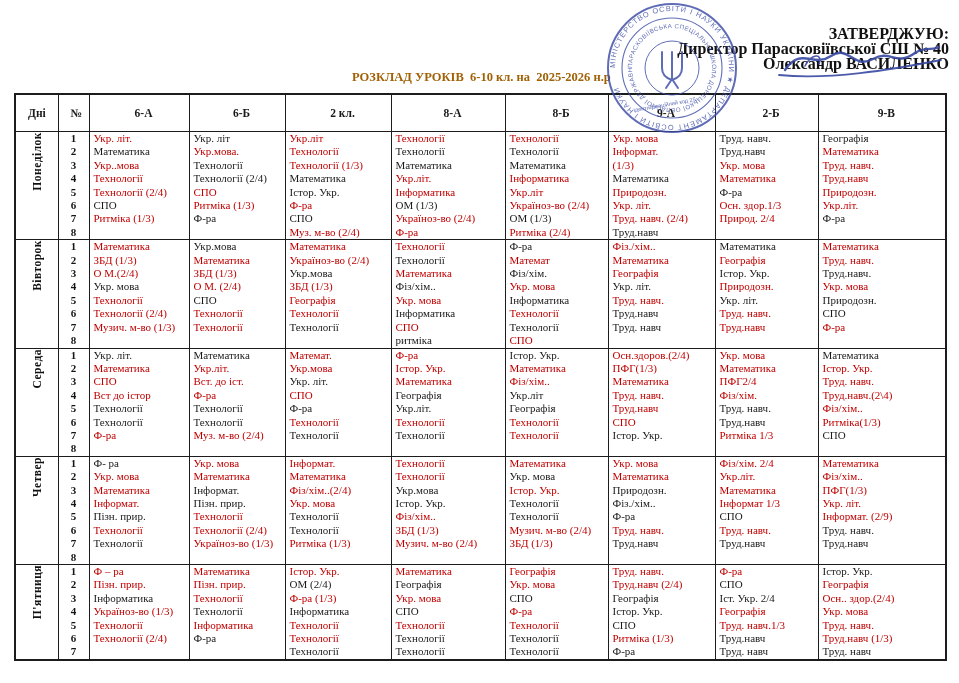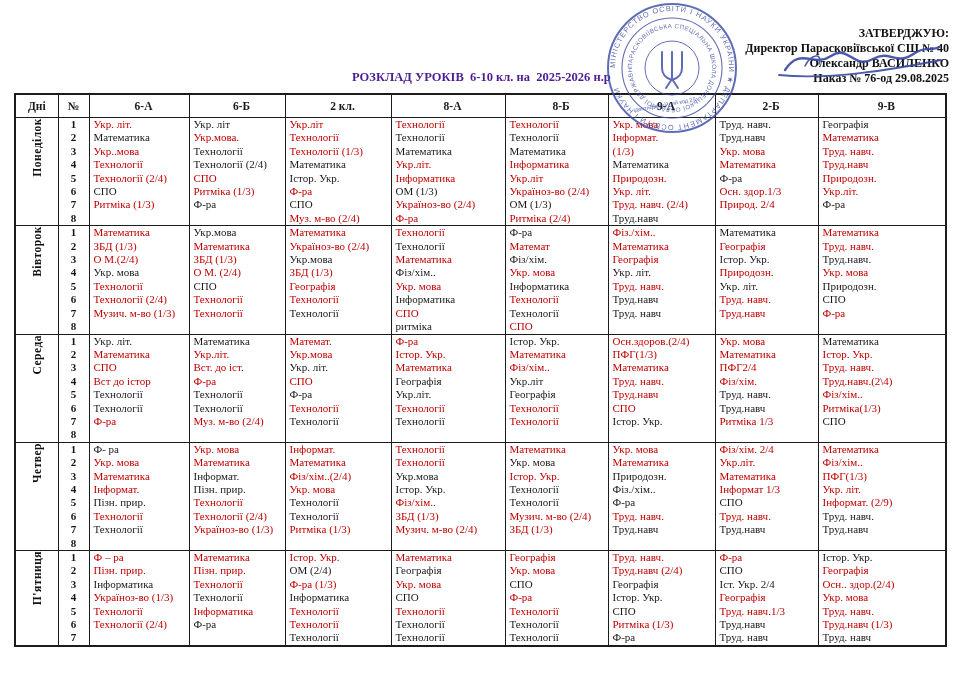--- a/index.html
+++ b/index.html
@@ -3,41 +3,41 @@
 <meta charset="utf-8">
 <style>
   * { margin:0; padding:0; box-sizing:border-box; }
   html,body { background:#e8e8e8; }
   .page {
     position:relative; width:959px; height:683px; background:#ffffff;
     font-family:"Liberation Serif", serif; overflow:hidden;
   }
   .doc-title {
     position:absolute; left:352px; top:70px;
-    font-size:12.5px; font-weight:bold; color:#4c1d95; white-space:pre;
+    font-size:12.5px; font-weight:bold; color:#a16207; white-space:pre;
   }
   .approval {
     position:absolute; right:10px; top:26px; width:320px;
-    text-align:right; font-size:12px; font-weight:bold; color:#111; line-height:15px;
+    text-align:right; font-size:16px; font-weight:bold; color:#111; line-height:15px;
   }
   .signature-svg { position:absolute; left:775px; top:40px; z-index:3; pointer-events:none; }
   .stamp-svg { position:absolute; left:600px; top:-4px; z-index:2; opacity:.82; pointer-events:none; }
   .stamp-svg text, .stamp-svg textPath { fill:#3d4da6; font-family:"Liberation Sans",sans-serif; }
 
   table.sched {
     position:absolute; left:14px; top:93px;
     border-collapse:collapse; table-layout:fixed; width:931px;
     font-size:11px; color:#1a1a1a; background:#fff;
   }
   table.sched th, table.sched td {
     border:1px solid #1c1c1c; vertical-align:top; padding:0;
   }
   table.sched { border:2px solid #1c1c1c; }
   tr.hdr th { height:15px; font-weight:bold; text-align:center; padding:0 0 0 9px; font-size:11.5px; vertical-align:middle; }
-  tr.hdr th.c { text-align:center; padding:5px; }
+  tr.hdr th.c { text-align:center; padding:12px; }
   th.dayth { vertical-align:middle; }
   .daylabel {
     writing-mode:vertical-rl; transform:rotate(180deg);
     font-weight:bold; font-size:11.5px; margin:0 auto; letter-spacing:.5px; color:#111;
   }
   td.nums div { text-align:center; line-height:13.4px; font-weight:bold; color:#141414; }
   td.cell { padding-top:0; }
   td.cell div { line-height:13.4px; padding-left:4px; white-space:nowrap; overflow:hidden; }
   .r { color:#c00000; }
   .b { color:#1a1a1a; }
@@ -46,21 +46,20 @@
 <body>
 
 <div class="page">
 
   <div class="doc-title">РОЗКЛАД УРОКІВ  6-10 кл. на  2025-2026 н.р</div>
 
   <div class="approval">
     <div>ЗАТВЕРДЖУЮ:</div>
     <div>Директор Парасковіївської СШ № 40</div>
     <div>Олександр ВАСИЛЕНКО</div>
-    <div>Наказ № 76-од 29.08.2025</div>
   </div>
 
   <svg class="signature-svg" width="170" height="44" viewBox="0 0 170 44">
     <g fill="none" stroke="#3949a3" stroke-width="2.4" stroke-linecap="round" opacity="0.9">
       <path d="M10,30 C26,6 38,28 56,16 C74,4 78,30 98,19 C116,9 120,27 140,13 C150,6 158,11 164,7"></path>
       <path d="M4,35 C55,40 115,30 166,20" stroke-width="1.8"></path>
       <path d="M30,26 C36,14 48,12 44,24" stroke-width="1.6"></path>
     </g>
   </svg>
 

